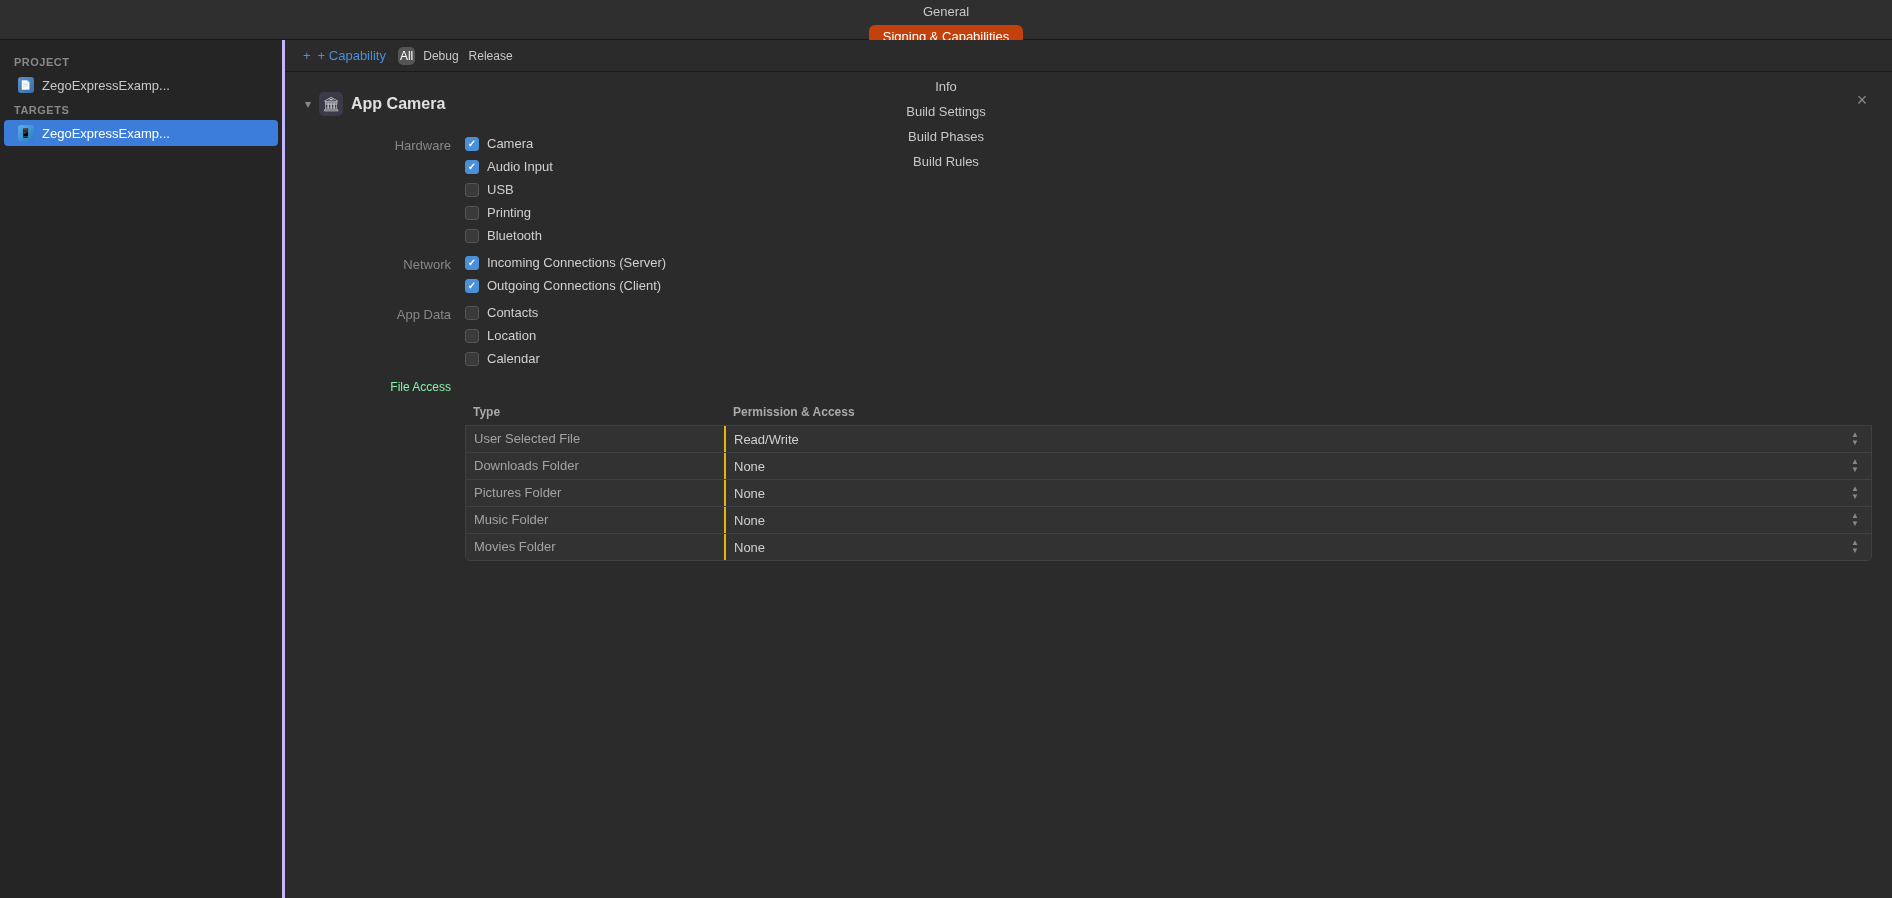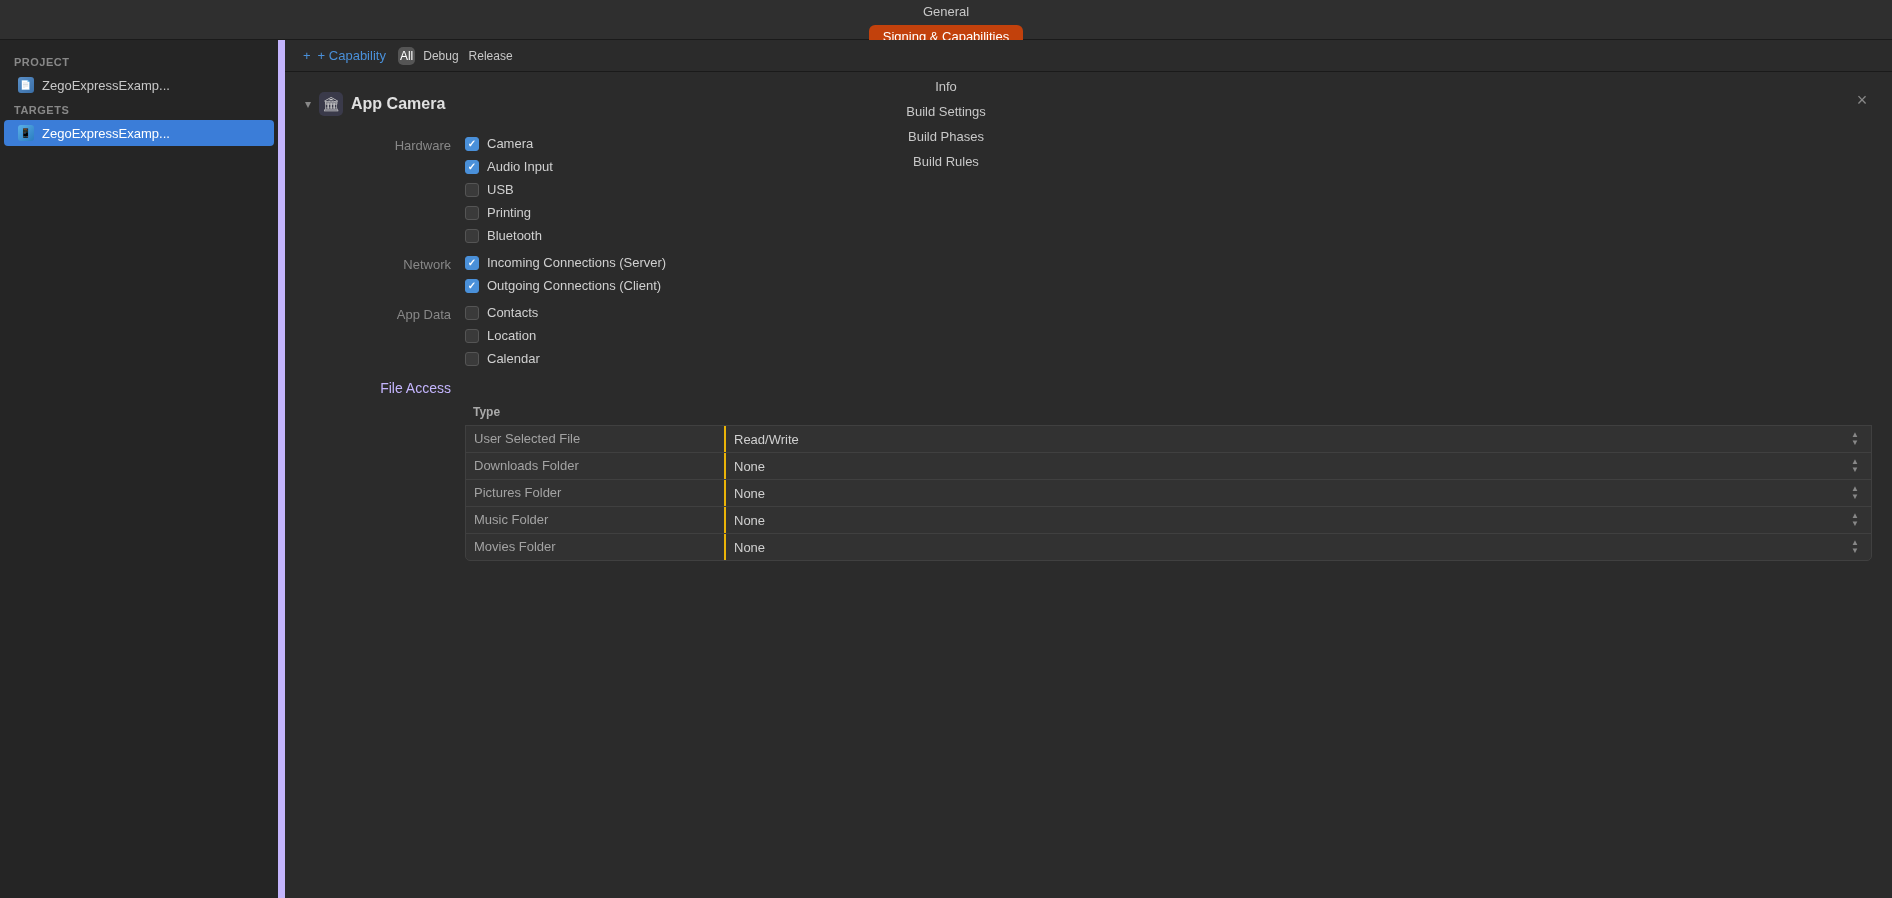--- a/index.html
+++ b/index.html
@@ -42,21 +42,21 @@
     .main-layout {
       display: flex;
       flex: 1;
       overflow: hidden;
     }
 
     
     .sidebar {
       width: 285px;
       background: #252525;
-      border-right: 7px solid #c4b5fd;
+      border-right: 3px solid #c4b5fd;
       padding: 10px 0;
       flex-shrink: 0;
     }
     .sidebar-section-label {
       font-size: 11px;
       font-weight: 700;
       color: #888;
       padding: 6px 14px 4px;
       letter-spacing: 0.5px;
     }
@@ -240,22 +240,22 @@
 
     
     .file-access-section {
       display: flex;
       margin-top: 8px;
       margin-bottom: 12px;
     }
     .file-access-label {
       width: 120px;
       text-align: right;
-      color: #c4b5fd;
-      font-size: 14px;
+      color: #86efac;
+      font-size: 12px;
       padding-right: 14px;
       padding-top: 2px;
       flex-shrink: 0;
     }
     .file-access-table {
       flex: 1;
       margin-top: 23px;
     }
     .table-header {
       display: flex;
@@ -419,20 +419,21 @@
                 <span class="checkbox-label">Calendar</span>
               </div>
             </div>
           </div>
 
           <div class="file-access-section">
             <div class="file-access-label">File Access</div>
             <div class="file-access-table">
               <div class="table-header">
                 <div class="table-col-type">Type</div>
+                <div class="table-col-permission">Permission &amp; Access</div>
               </div>
 
               <div class="table-row">
                 <div class="table-cell-type">User Selected File</div>
                 <div class="table-cell-permission">
                   <span>Read/Write</span>
                   <div class="stepper">
                     <span class="stepper-arrow">▲</span>
                     <span class="stepper-arrow">▼</span>
                   </div>

